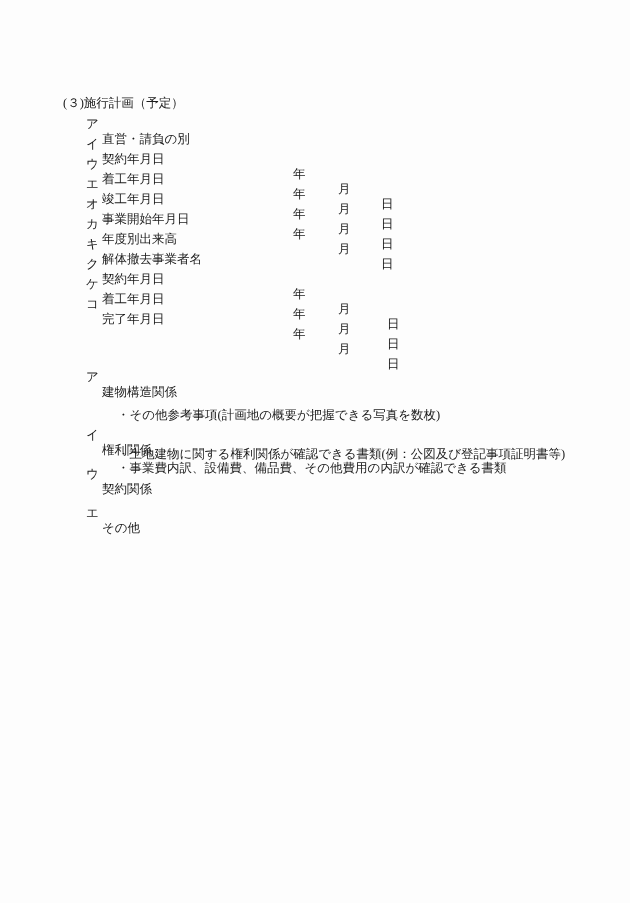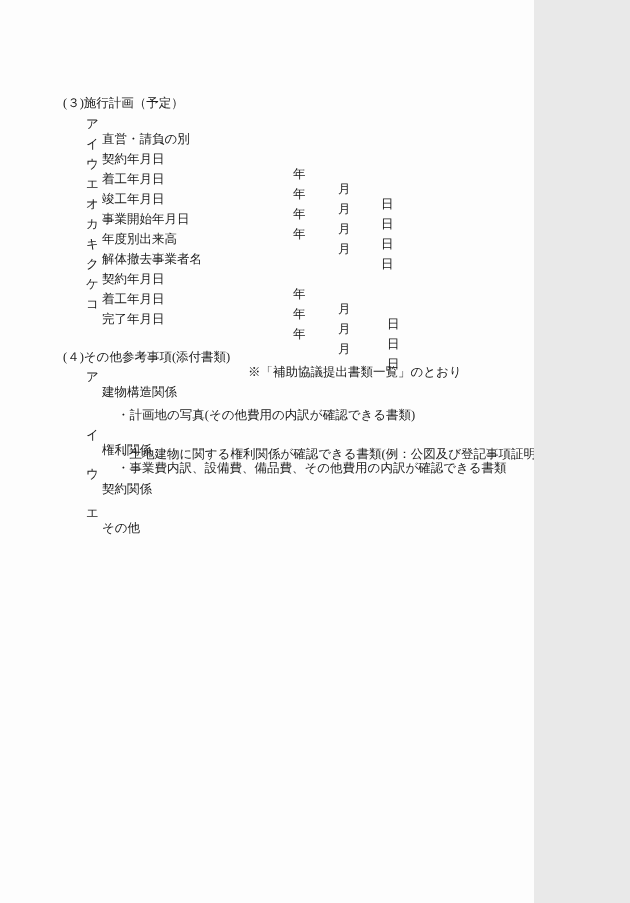--- a/index.html
+++ b/index.html
@@ -1,19 +1,19 @@
 <!DOCTYPE html>
 <html><head>
 <meta charset="utf-8">
 <style>
   html, body { margin: 0; padding: 0; }
   body { background: #e9e9e9; }
   .page {
     position: relative;
-    width: 534px;
+    width: 630px;
     height: 903px;
     background: #fdfdfd;
     font-family: "Liberation Serif", "DejaVu Serif", serif;
     color: #1a1a1a;
     overflow: hidden;
   }
   .line {
     position: absolute;
     left: 0;
     width: 630px;
@@ -106,31 +106,27 @@
   </div>
 
   <div class="line g2" style="top:282px">
     <span class="kana">コ</span>
     <span class="lbl">完了年月日</span>
     <span class="uy">年</span>
     <span class="um">月</span>
     <span class="ud">日</span>
   </div>
 
-  <div class="line" style="top:335px">
-    <span class="hd">(４)その他参考事項(添付書類)</span>
-    <span class="note">※「補助協議提出書類一覧」のとおり</span>
-  </div>
 
   <div class="line" style="top:355px">
     <span class="kana">ア</span>
     <span class="lbl">建物構造関係</span>
   </div>
   <div class="line" style="top:393px">
-    <span class="bullet">・計画地の写真(その他費用の内訳が確認できる書類)</span>
+    <span class="bullet">・その他参考事項(計画地の概要が把握できる写真を数枚)</span>
   </div>
 
   <div class="line" style="top:413px">
     <span class="kana">イ</span>
     <span class="lbl">権利関係</span>
   </div>
   <div class="line" style="top:432px">
     <span class="bullet">・土地建物に関する権利関係が確認できる書類(例：公図及び登記事項証明書等)</span>
   </div>
 

